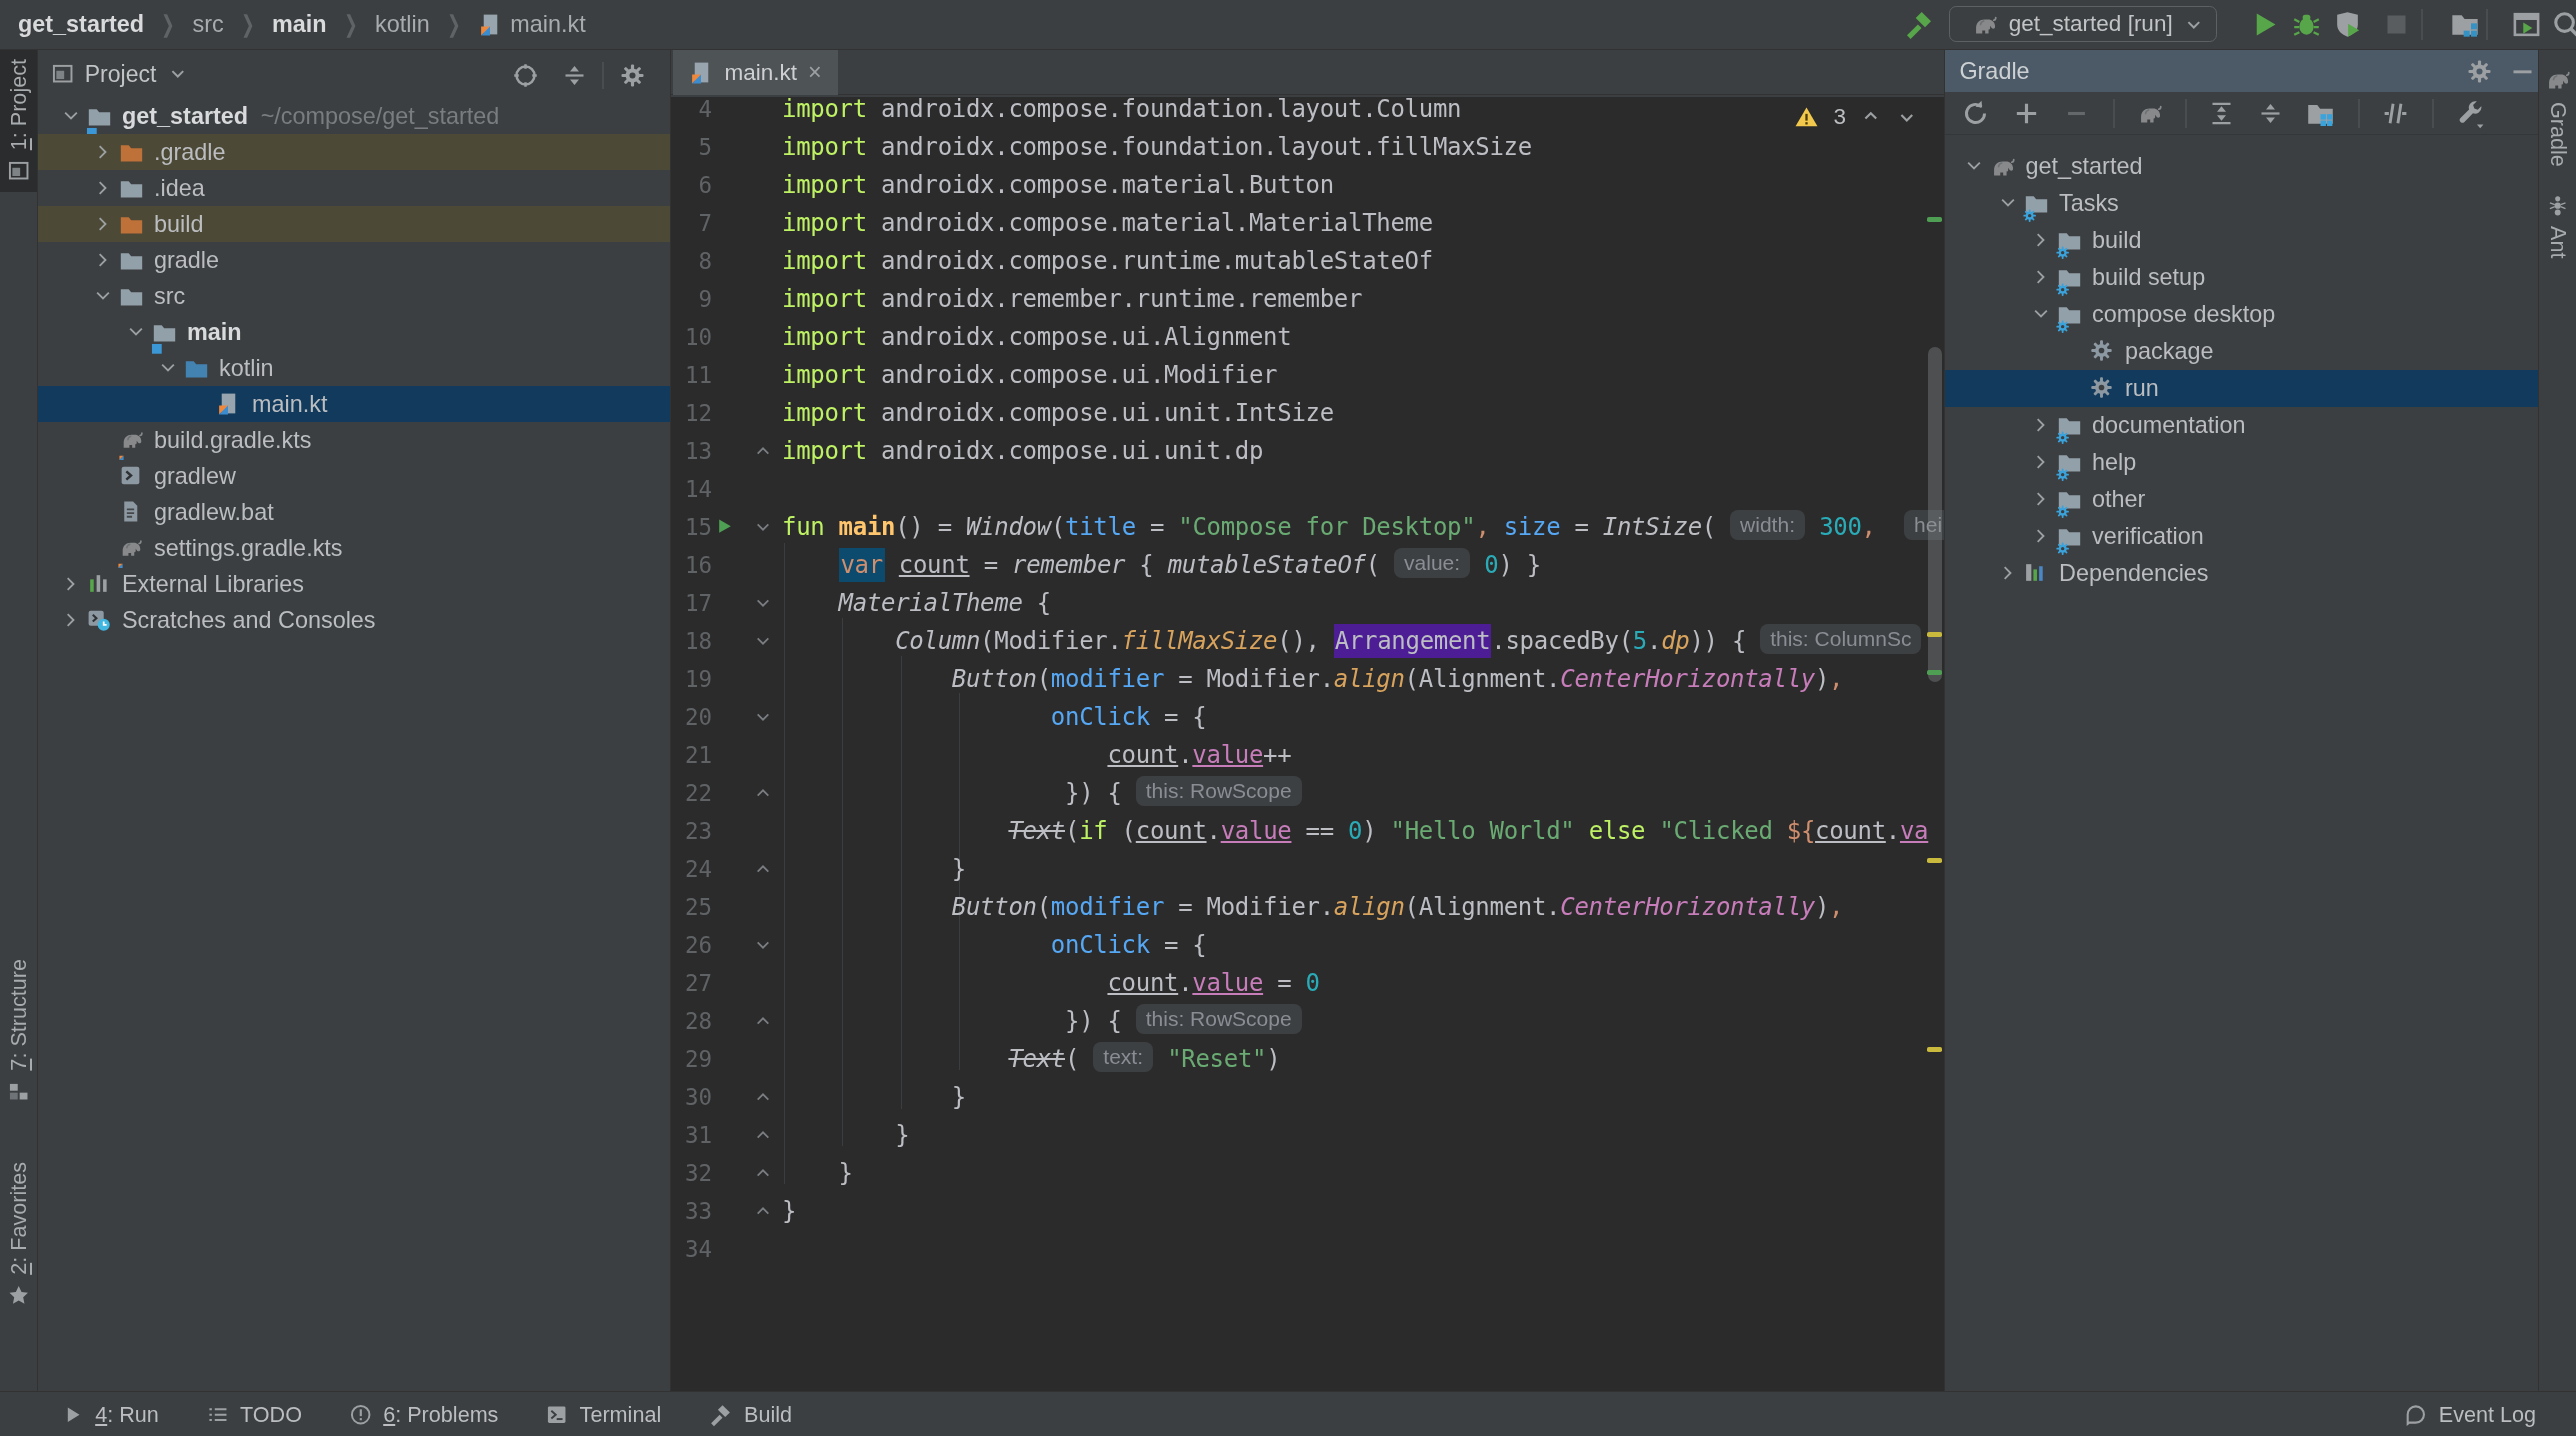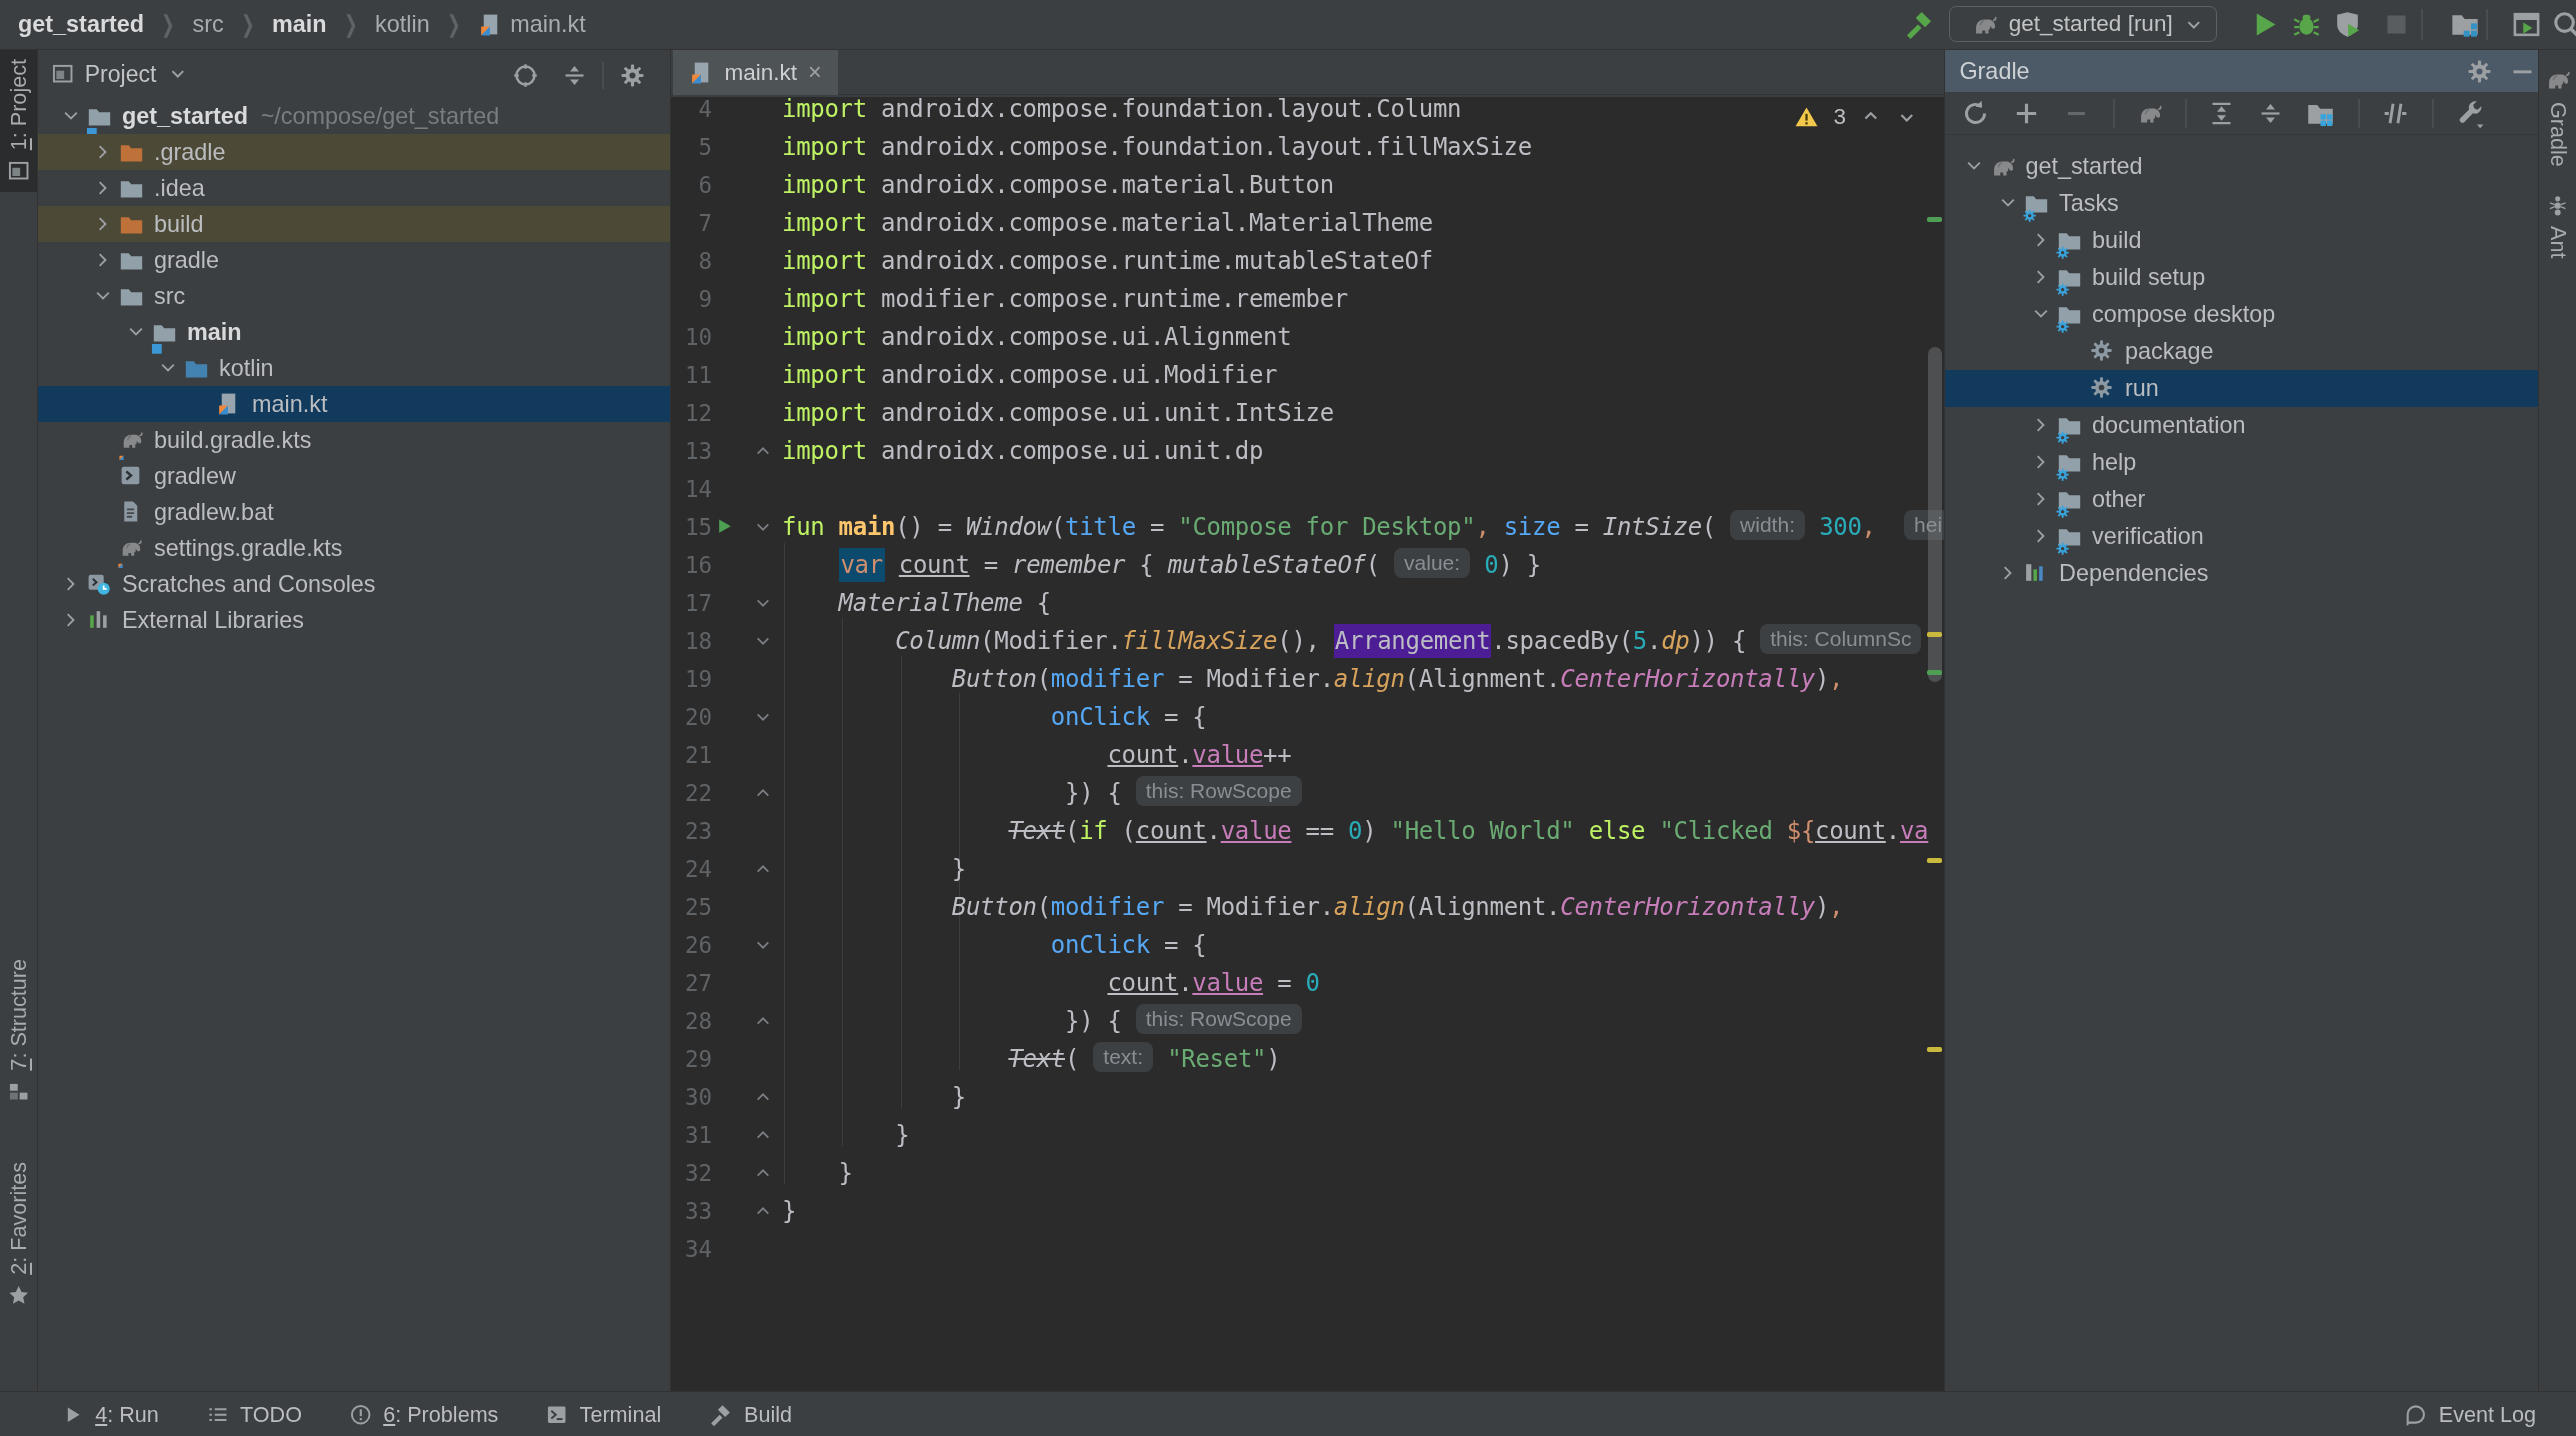--- a/index.html
+++ b/index.html
@@ -446,39 +446,39 @@
                 </svg></span></span></span>
           <span class="lbl">settings.gradle.kts</span>
         </div>
         <div class="trow" style="height: 36px; padding-left: 18px;">
           <span class="chev">
             <svg width="20" height="20" viewBox="0 0 24 24">
               <path d="M8 5l7 7-7 7" stroke="#9DA0A3" stroke-width="2.2" fill="none"></path>
             </svg>
           </span>
           <span class="ticon"><svg width="25" height="25" viewBox="0 0 24 24">
+              <rect x="4" y="8" width="3.4" height="12" fill="#57A64A"></rect>
+              <rect x="10.2" y="4" width="3.4" height="16" fill="#9DA0A3"></rect>
+              <rect x="16.4" y="8" width="3.4" height="12" fill="#9DA0A3"></rect>
+            </svg></span>
+          <span class="lbl">External Libraries</span>
+        </div>
+        <div class="trow" style="height: 36px; padding-left: 18px;">
+          <span class="chev">
+            <svg width="20" height="20" viewBox="0 0 24 24">
+              <path d="M8 5l7 7-7 7" stroke="#9DA0A3" stroke-width="2.2" fill="none"></path>
+            </svg>
+          </span>
+          <span class="ticon"><svg width="25" height="25" viewBox="0 0 24 24">
               <rect x="2.5" y="3.5" width="14.5" height="14.5" rx="2" fill="#8C98A2"></rect>
               <path d="M6.5 7.5l3.5 3.2-3.5 3.2" stroke="#2F3234" stroke-width="2" fill="none"></path>
               <circle cx="17" cy="17" r="5.8" fill="#40B6E0"></circle>
               <path d="M17 13.8v3.4h2.8" stroke="#fff" stroke-width="1.7" fill="none"></path>
             </svg></span>
           <span class="lbl">Scratches and Consoles</span>
-        </div>
-        <div class="trow" style="height: 36px; padding-left: 18px;">
-          <span class="chev">
-            <svg width="20" height="20" viewBox="0 0 24 24">
-              <path d="M8 5l7 7-7 7" stroke="#9DA0A3" stroke-width="2.2" fill="none"></path>
-            </svg>
-          </span>
-          <span class="ticon"><svg width="25" height="25" viewBox="0 0 24 24">
-              <rect x="4" y="8" width="3.4" height="12" fill="#57A64A"></rect>
-              <rect x="10.2" y="4" width="3.4" height="16" fill="#9DA0A3"></rect>
-              <rect x="16.4" y="8" width="3.4" height="12" fill="#9DA0A3"></rect>
-            </svg></span>
-          <span class="lbl">External Libraries</span>
         </div>
       </div>
   </div>
 
   <div id="editor">
     <div id="tabbar">
       <div id="tab-mainkt">
         <span class="icon" id="tab-kt-ic">
             <svg width="25" height="25" viewBox="0 0 24 24">
               <path d="M5.5 2.5h13v19h-13z" fill="#99A5AE"></path>
@@ -517,21 +517,21 @@
             <span class="code"><span class="tk-k">import</span><span class="tk-p"> androidx.compose.material.MaterialTheme</span></span>
           </div>
           <div class="cline">
             <span class="ln">8</span>
             <span class="gut"></span>
             <span class="code"><span class="tk-k">import</span><span class="tk-p"> androidx.compose.runtime.mutableStateOf</span></span>
           </div>
           <div class="cline">
             <span class="ln">9</span>
             <span class="gut"></span>
-            <span class="code"><span class="tk-k">import</span><span class="tk-p"> modifier.compose.runtime.remember</span></span>
+            <span class="code"><span class="tk-k">import</span><span class="tk-p"> androidx.remember.runtime.remember</span></span>
           </div>
           <div class="cline">
             <span class="ln">10</span>
             <span class="gut"></span>
             <span class="code"><span class="tk-k">import</span><span class="tk-p"> androidx.compose.ui.Alignment</span></span>
           </div>
           <div class="cline">
             <span class="ln">11</span>
             <span class="gut"></span>
             <span class="code"><span class="tk-k">import</span><span class="tk-p"> androidx.compose.ui.Modifier</span></span>

